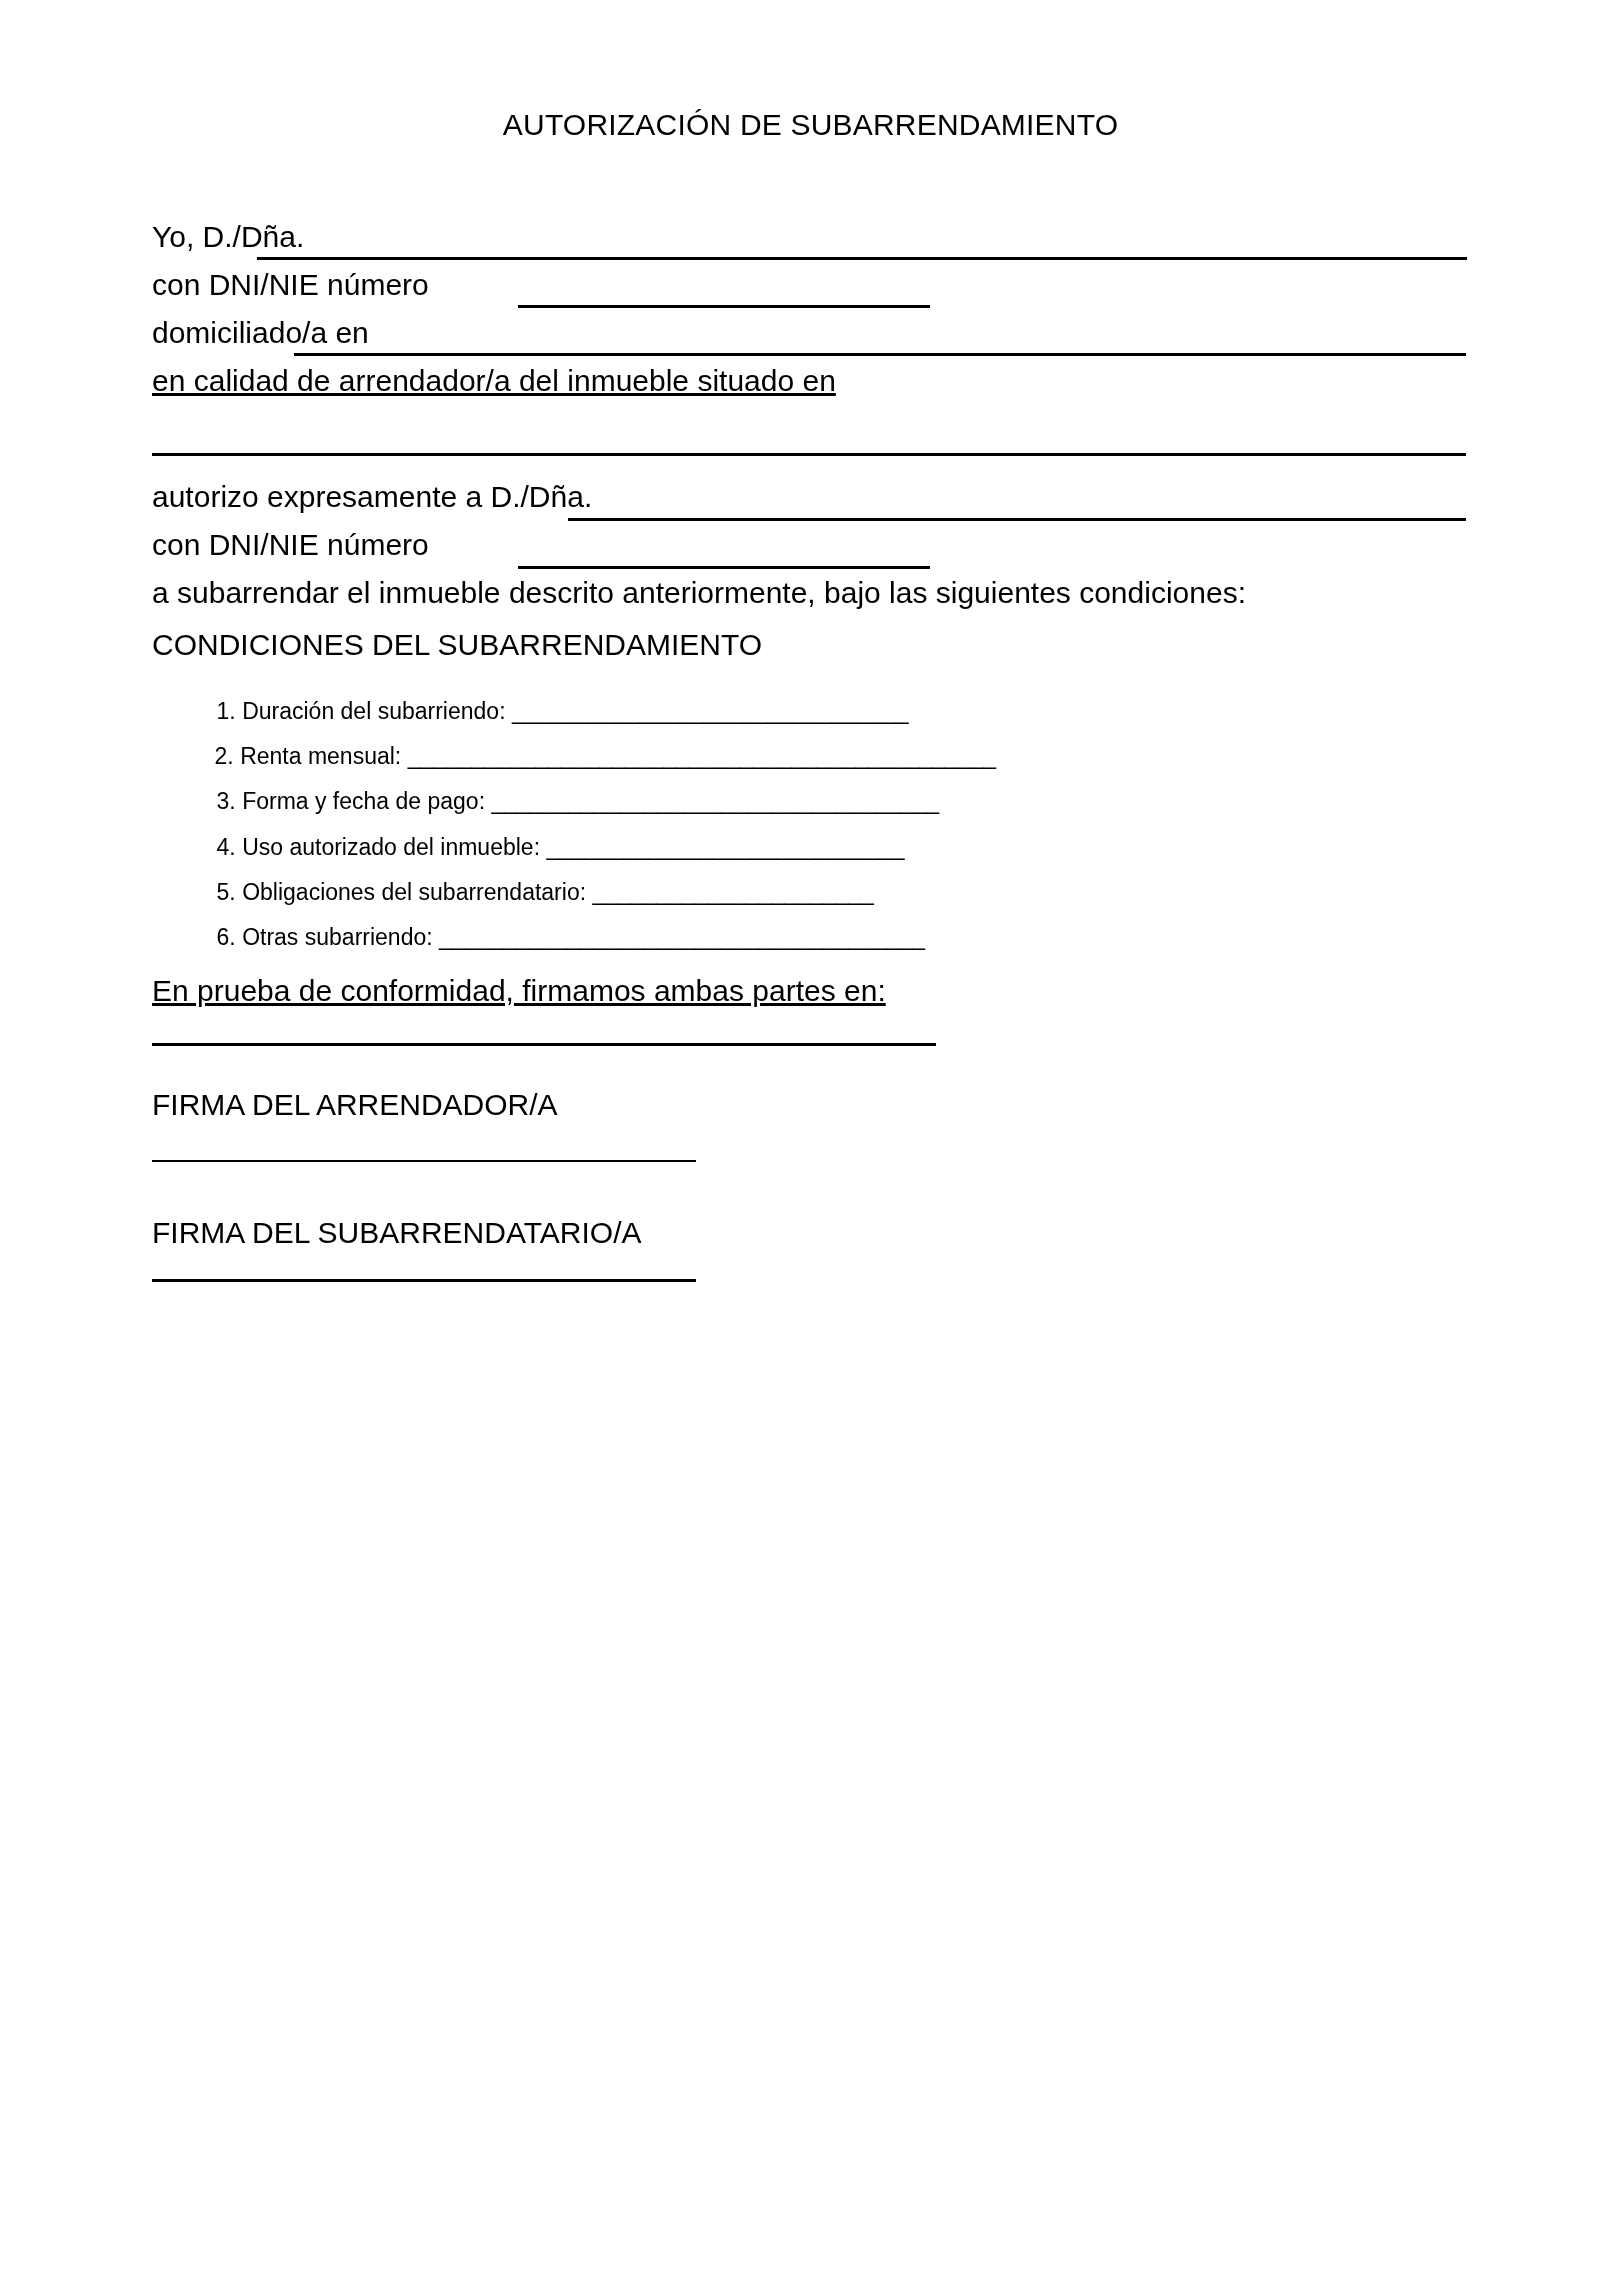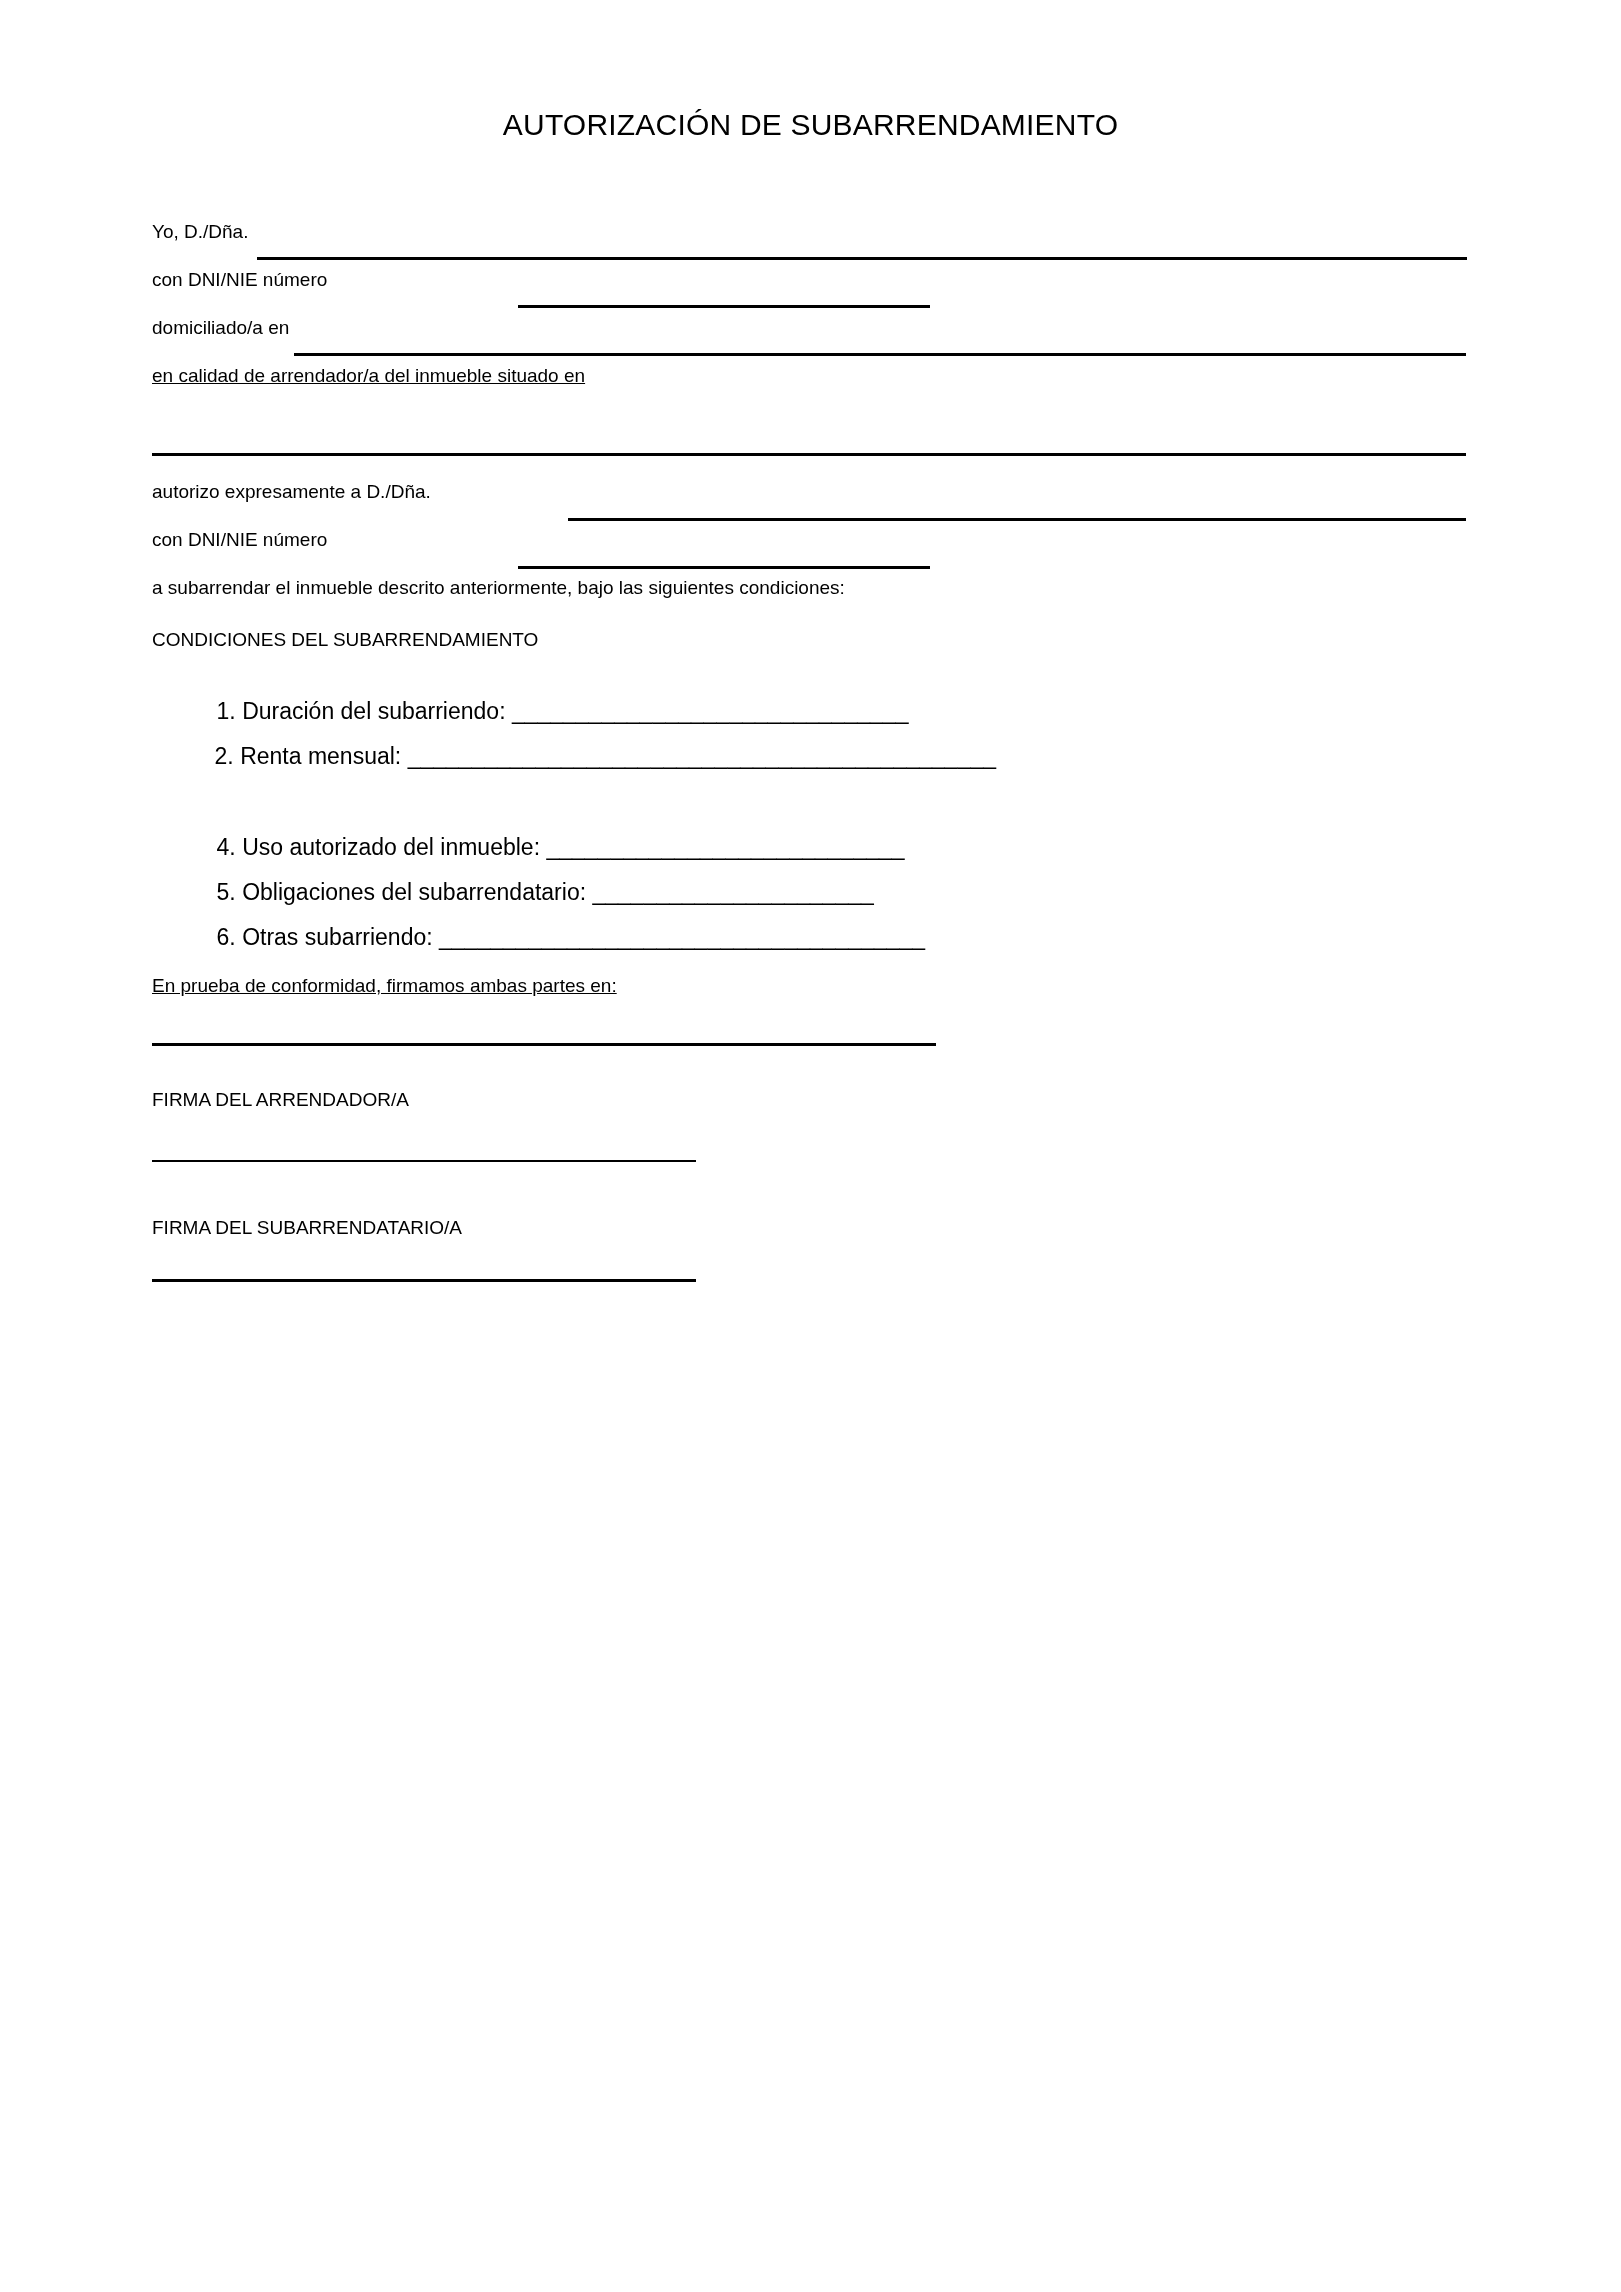--- a/index.html
+++ b/index.html
@@ -28,21 +28,21 @@
     text-align: center;
     font-size: 30px;
     font-weight: 400;
     line-height: 1;
     letter-spacing: 0.2px;
   }
 
   
   .line-text {
     position: absolute;
-    font-size: 19px;
+    font-size: 30px;
     line-height: 1;
     white-space: pre;
     font-weight: 400;
   }
 
   
   .rule {
     position: absolute;
     background: #000000;
     height: 2.9px;
@@ -89,20 +89,23 @@
   <div class="line-text" style="left:152px; top:630px;text-align:right;">CONDICIONES DEL SUBARRENDAMIENTO</div>
 
   <div class="cond-item" style="left:191px; top:677px;">
     <span>1.</span><span> </span><span>Duración del subarriendo:</span><span> </span><span>_______________________________</span>
   </div>
 
   <div class="cond-item" style="left:189px; top:722px;">
     <span>2.</span><span> </span><span>Renta mensual:</span><span> </span><span>______________________________________________</span>
   </div>
 
+  <div class="cond-item" style="left:191px; top:767px;">
+    <span>3.</span><span> </span><span>Forma y fecha de pago:</span><span> </span><span>___________________________________</span>
+  </div>
 
   <div class="cond-item" style="left:191px; top:813px;">
     <span>4.</span><span> </span><span>Uso autorizado del inmueble:</span><span> </span><span>____________________________</span>
   </div>
 
   <div class="cond-item" style="left:191px; top:858px;">
     <span>5.</span><span> </span><span>Obligaciones del subarrendatario:</span><span> </span><span>______________________</span>
   </div>
 
   <div class="cond-item" style="left:191px; top:903px;">

